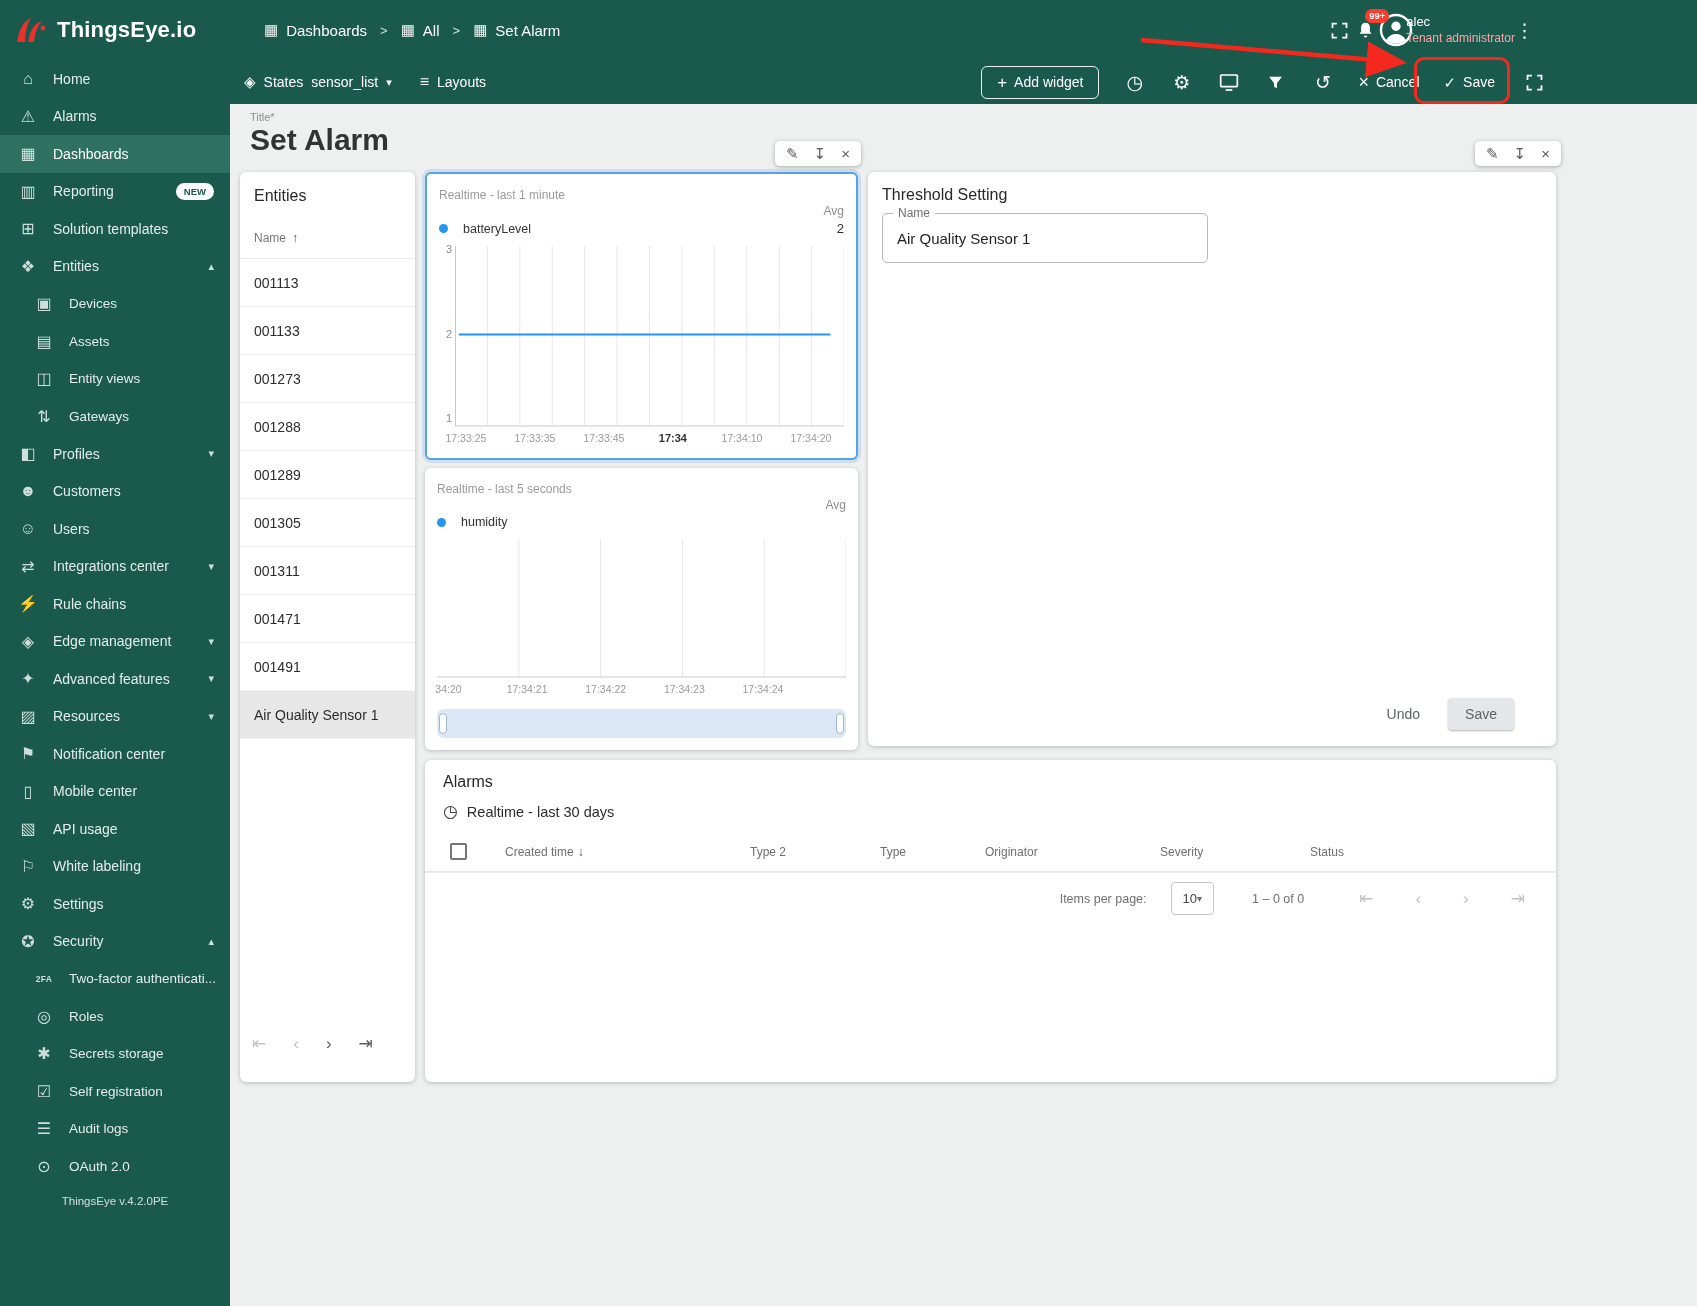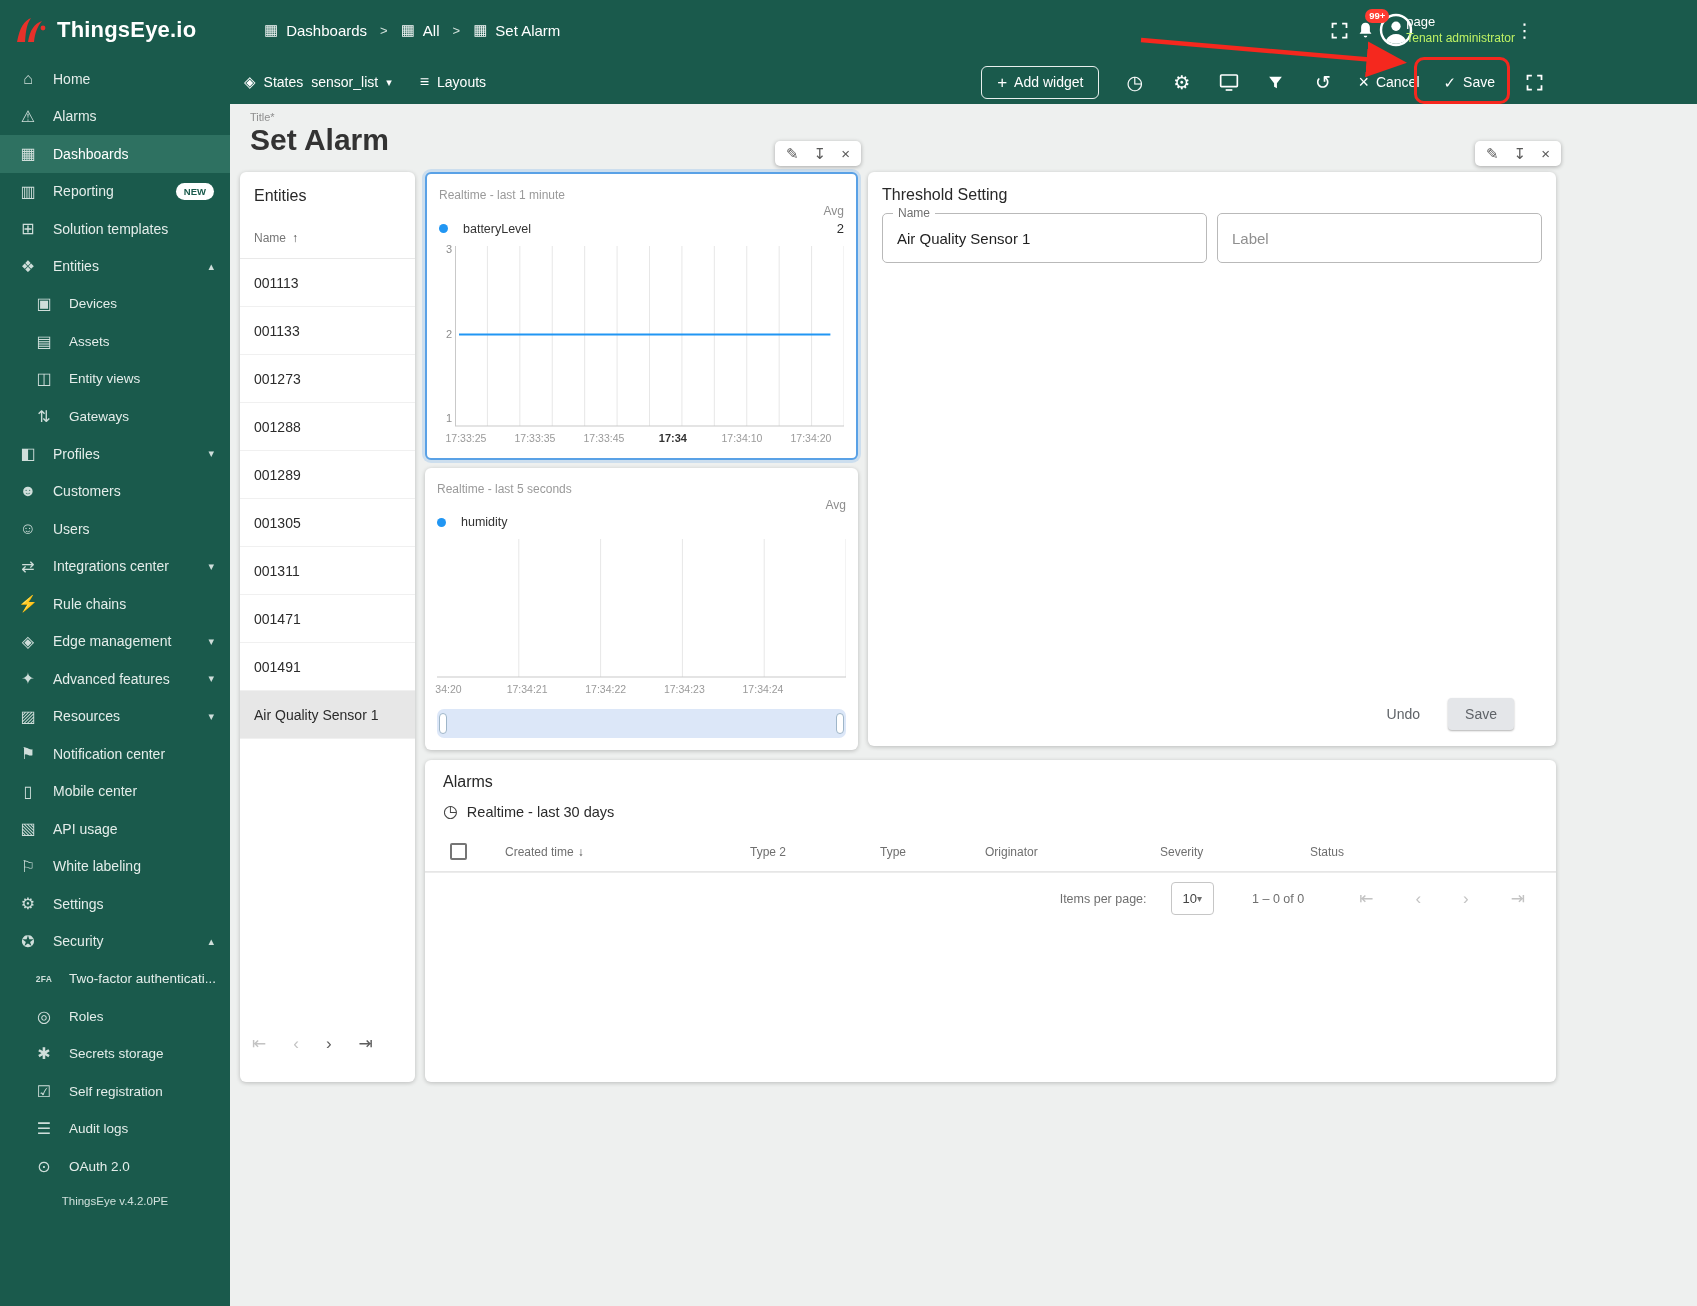--- a/index.html
+++ b/index.html
@@ -19,21 +19,21 @@
   .bc-item{display:flex;align-items:center;gap:8px;cursor:pointer}
   .bc-ic{font-size:15px;opacity:.95}
   .bc-sep{margin:0 13px;font-size:13px;color:#d2e2dc}
   .hright{margin-left:auto;display:flex;align-items:center;padding-right:152px}
   .hicon{position:relative;width:26px;height:26px;display:flex;align-items:center;justify-content:center;cursor:pointer}
   .badge{position:absolute;top:-8px;left:13px;background:#ff3b30;color:#fff;font-size:9.5px;
          font-weight:700;padding:2px 4px;border-radius:8px;line-height:1}
   .avatar{width:36px;height:36px;border-radius:50%;display:flex;align-items:center;justify-content:center;cursor:pointer}
   .uinfo{display:flex;flex-direction:column;line-height:1.3;margin-left:-8px}
   .uname{font-size:13px}
-  .urole{font-size:12px;color:#bef264}
+  .urole{font-size:12px;color:#fca5a5}
   .kebab{font-size:19px;cursor:pointer;width:16px;text-align:center}
 
   
   .toolbar{position:absolute;top:60px;left:230px;right:0;height:44px;background:var(--green);
            display:flex;align-items:center;color:#fff;padding:0 150px 0 14px;z-index:5}
   .tb-group{display:flex;align-items:center;gap:8px;font-size:14px;cursor:pointer;margin-right:28px}
   .tb-strong{font-weight:500}
   .chev{font-size:11px}
   .sp{flex:1}
   .tbi{width:47px;text-align:center;font-size:19px;cursor:pointer;display:flex;align-items:center;justify-content:center}
@@ -187,21 +187,21 @@
         <span class="badge">99+</span>
       </span>
       <span class="avatar">
         <svg width="36" height="36" viewBox="0 0 24 24">
           <circle cx="12" cy="12" r="10" fill="none" stroke="#fff" stroke-width="1.6"></circle>
           <circle cx="12" cy="9.5" r="3.1" fill="#fff"></circle>
           <path d="M5.4 18.6c1.6-2.7 4-4 6.6-4s5 1.3 6.6 4a10 10 0 0 1-13.2 0z" fill="#fff"></path>
         </svg>
       </span>
       <div class="uinfo">
-        <span class="uname">page</span>
+        <span class="uname">alec</span>
         <span class="urole">Tenant administrator</span>
       </div>
       <span class="kebab">⋮</span>
     </div>
   </header>
 
   <div class="toolbar">
     <div class="tb-group">
       <span style="font-size:15px">◈</span>
       <span class="tb-strong">States</span>
@@ -500,23 +500,20 @@
       <span class="ei">×</span>
     </div>
 
     <section class="card thr">
       <div class="thr-title">Threshold Setting</div>
       <div class="thr-fields">
         <div class="fld">
           <span class="fld-label">Name</span>
           <span class="fld-val">Air Quality Sensor 1</span>
         </div>
-        <div class="fld">
-          <span class="fld-val ph">Label</span>
-        </div>
       </div>
       <div class="thr-actions">
         <span class="undo">Undo</span>
         <button class="save2">Save</button>
       </div>
     </section>
 
     <section class="card al">
       <div class="al-title">Alarms</div>
       <div class="al-tw">

